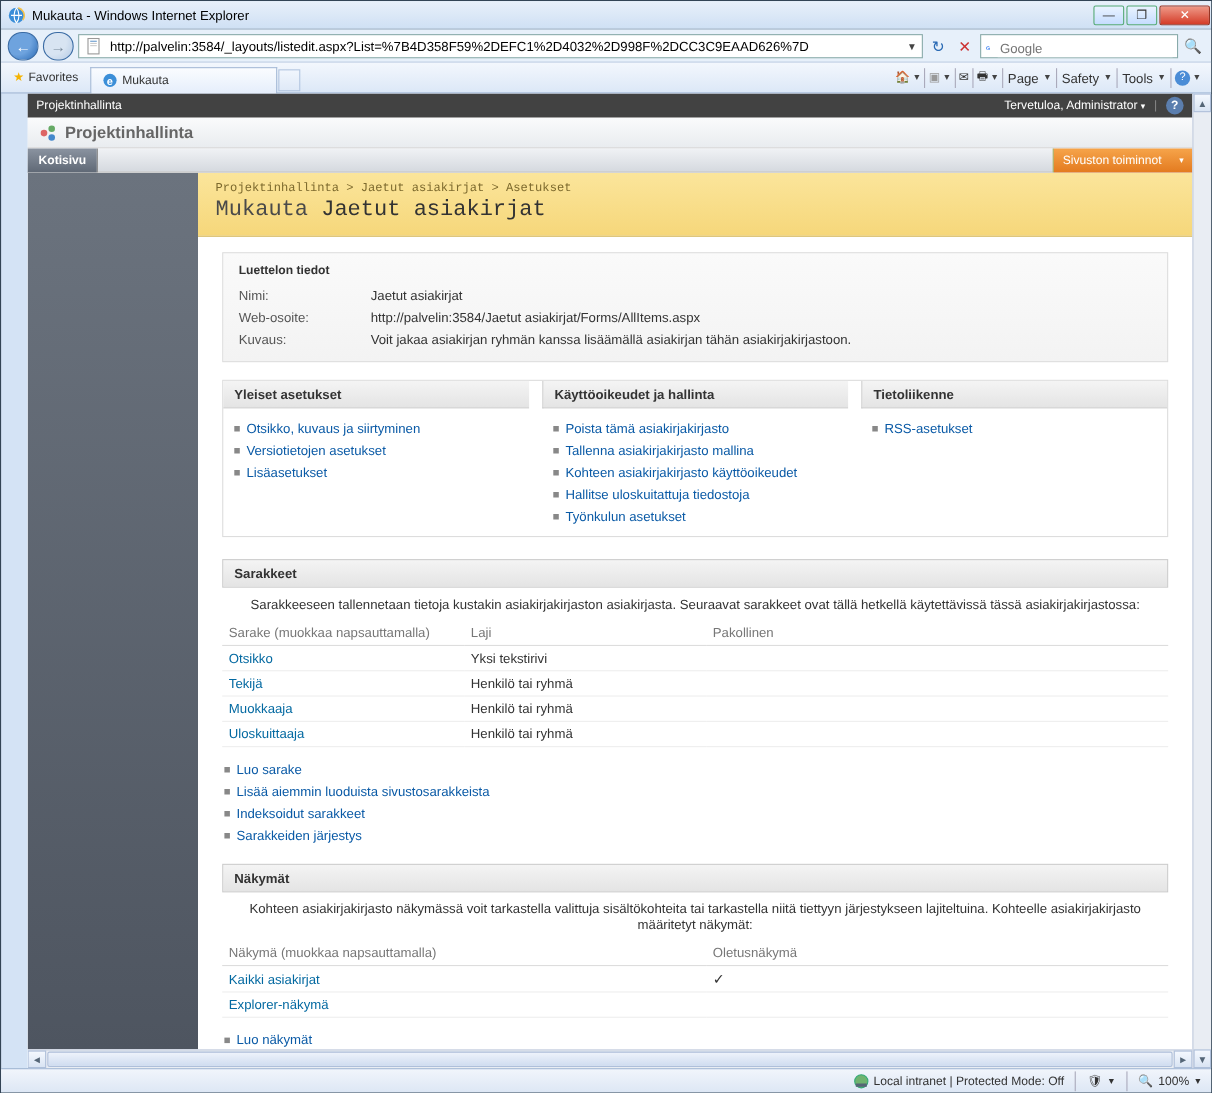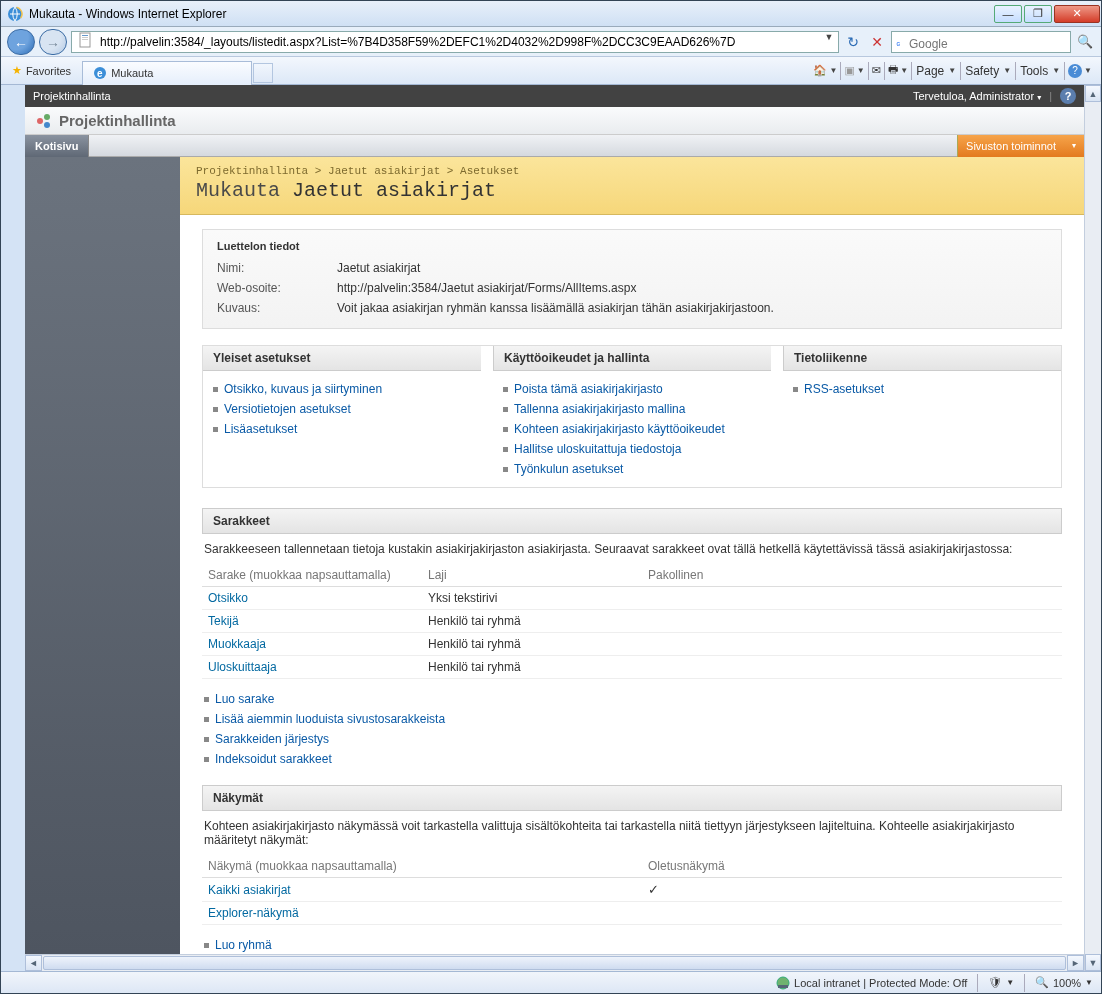--- a/index.html
+++ b/index.html
@@ -9,21 +9,21 @@
   .titlebar { height:26px; background:linear-gradient(#e8f0fa,#cfe0f4); display:flex; align-items:center; padding:0 0 0 6px; border-bottom:1px solid #9ab; }
   .titlebar .ie-icon { width:16px; height:16px; margin-right:6px; }
   .titlebar .title { flex:1; color:#000; font-size:12px; }
   .winbtns { display:flex; }
   .winbtn { width:28px; height:18px; margin:0 1px; border:1px solid #5a7; border-radius:2px; display:flex; align-items:center; justify-content:center; font-size:11px; background:linear-gradient(#eaf3ff,#c5ddff); }
   .winbtn.close { background:linear-gradient(#e98,#d43c28); border-color:#932; color:#fff; width:46px; }
   
   .navrow { height:30px; background:#e7f0fa; display:flex; align-items:center; padding:2px 6px; gap:4px; border-bottom:1px solid #b8c8de; }
   .navbtn { width:28px; height:26px; border-radius:14px; background:radial-gradient(circle at 30% 30%, #6ea3de 50%, #2a6ab4); border:1px solid #3a6ba4; display:flex; align-items:center; justify-content:center; color:#fff; font-size:14px; }
   .navbtn.fwd { background:radial-gradient(circle at 30% 30%, #d8e4f2 50%, #b3c9e4); color:#789; }
-  .addrbar { flex:1; background:#fff; border:1px solid #8aa; height:22px; display:flex; padding:0 2px; }
+  .addrbar { flex:1; background:#fff; border:1px solid #8aa; height:22px; display:flex; align-items:center; padding:0 2px; }
   .addrbar .pg-icon { width:16px; height:16px; margin:0 4px; }
   .addrbar input { flex:1; border:none; outline:none; font-size:12px; }
   .addrbar .drop, .searchbar .drop { width:14px; text-align:center; color:#444; font-size:9px; }
   .navicon { width:20px; height:20px; display:flex; align-items:center; justify-content:center; font-size:14px; }
   .searchbar { width:180px; background:#fff; border:1px solid #8aa; height:22px; display:flex; align-items:flex-end; padding:0 4px; }
   .searchbar .g-icon { width:16px; height:16px; margin-right:4px; }
   .searchbar input { flex:1; border:none; outline:none; font-size:12px; color:#777; }
   
   .favrow { height:28px; background:linear-gradient(#f3f7fd,#dce8f7); display:flex; align-items:center; border-bottom:1px solid #a4b8d4; }
   .favbtn { display:flex; align-items:center; gap:4px; height:22px; padding:0 8px; margin:0 2px; border:1px solid transparent; }
@@ -64,21 +64,21 @@
   .info-val { color:#333; }
   .three-col { display:flex; gap:12px; border:1px solid #ddd; margin-bottom:20px; }
   .col { flex:1; }
   .col-head { background:linear-gradient(#f4f4f4,#e4e4e4); border-bottom:1px solid #ccc; padding:5px 10px; font-weight:bold; font-size:12px; }
   .col + .col .col-head { border-left:1px solid #ccc; }
   .links { padding:8px 10px; }
   .blink { display:flex; align-items:flex-start; gap:6px; padding:3px 0; }
   .blink .sq { width:5px; height:5px; background:#888; margin-top:5px; flex-shrink:0; }
   .blink a { color:#0a5aa6; text-decoration:none; font-size:12px; }
   .section-head { background:linear-gradient(#f4f4f4,#e4e4e4); border:1px solid #ccc; padding:5px 10px; font-weight:bold; font-size:12px; margin-top:6px; }
-  .section-desc { padding:8px 2px; font-size:12px; color:#333; }
+  .section-desc { padding:8px 2px; font-size:12px; color:#333;text-align:center; }
   table.cols { width:100%; border-collapse:collapse; font-size:12px; }
   table.cols th { text-align:left; color:#777; font-weight:normal; border-bottom:1px solid #ddd; padding:4px 6px; }
   table.cols td { padding:4px 6px; border-bottom:1px solid #eee; }
   table.cols td a { color:#0369a1; text-decoration:none; }
   .check { font-size:13px; }
   
   .statusbar { height:22px; background:linear-gradient(#f1f5fb,#dde7f5); display:flex; align-items:center; padding:0 8px; gap:10px; border-top:1px solid #a4b8d4; font-size:11px; }
   .statusbar .spacer { flex:1; }
   .statusbar .zone { display:flex; align-items:center; gap:4px; }
   .scrollbar-v { width:17px; background:#e9edf3; border-left:1px solid #c3cede; display:flex; flex-direction:column; }
@@ -344,25 +344,25 @@
                 <div class="blink">
                   <span class="sq"></span>
                   <a href="#">Luo sarake</a>
                 </div>
                 <div class="blink">
                   <span class="sq"></span>
                   <a href="#">Lisää aiemmin luoduista sivustosarakkeista</a>
                 </div>
                 <div class="blink">
                   <span class="sq"></span>
-                  <a href="#">Sarakkeiden järjestys</a>
+                  <a href="#">Indeksoidut sarakkeet</a>
                 </div>
                 <div class="blink">
                   <span class="sq"></span>
-                  <a href="#">Indeksoidut sarakkeet</a>
+                  <a href="#">Sarakkeiden järjestys</a>
                 </div>
               </div>
 
             <div class="section-head">Näkymät</div>
             <div class="section-desc">Kohteen asiakirjakirjasto näkymässä voit tarkastella valittuja sisältökohteita tai tarkastella niitä tiettyyn järjestykseen lajiteltuina. Kohteelle asiakirjakirjasto määritetyt näkymät:</div>
             <table class="cols">
               <thead>
                   <tr>
                 <th style="width:440px">Näkymä (muokkaa napsauttamalla)</th>
                 <th>Oletusnäkymä</th>
@@ -375,21 +375,21 @@
                   </tr>
                   <tr>
                     <td><a href="#">Explorer-näkymä</a></td>
                     <td class="check"></td>
                   </tr>
                 </tbody>
             </table>
             <div class="links" id="views-actions" style="padding:10px 2px">
                 <div class="blink">
                   <span class="sq"></span>
-                  <a href="#">Luo ryhmä</a>
+                  <a href="#">Luo näkymät</a>
                 </div>
               </div>
           </div>
         </div>
       </div>
 
       <div class="scrollbar-h">
         <div class="sb-btn-h">◄</div>
         <div class="sb-thumb-h"></div>
         <div class="sb-btn-h">►</div>

